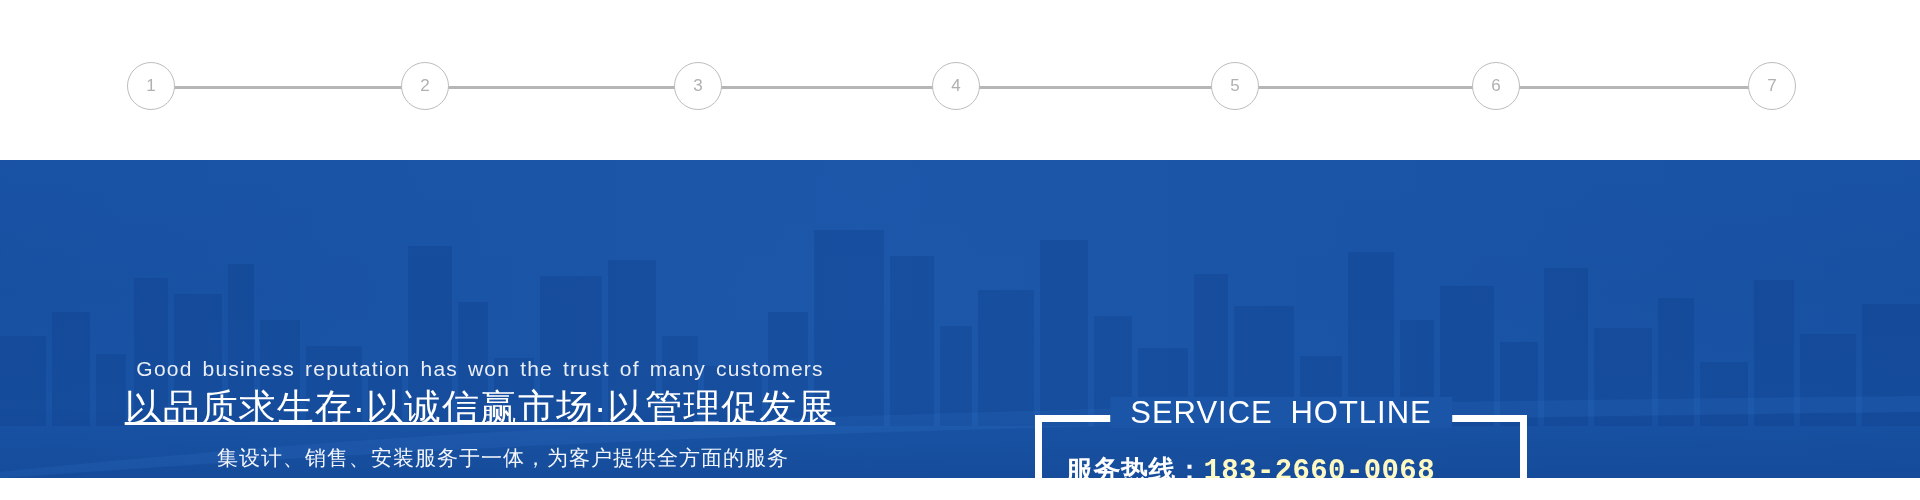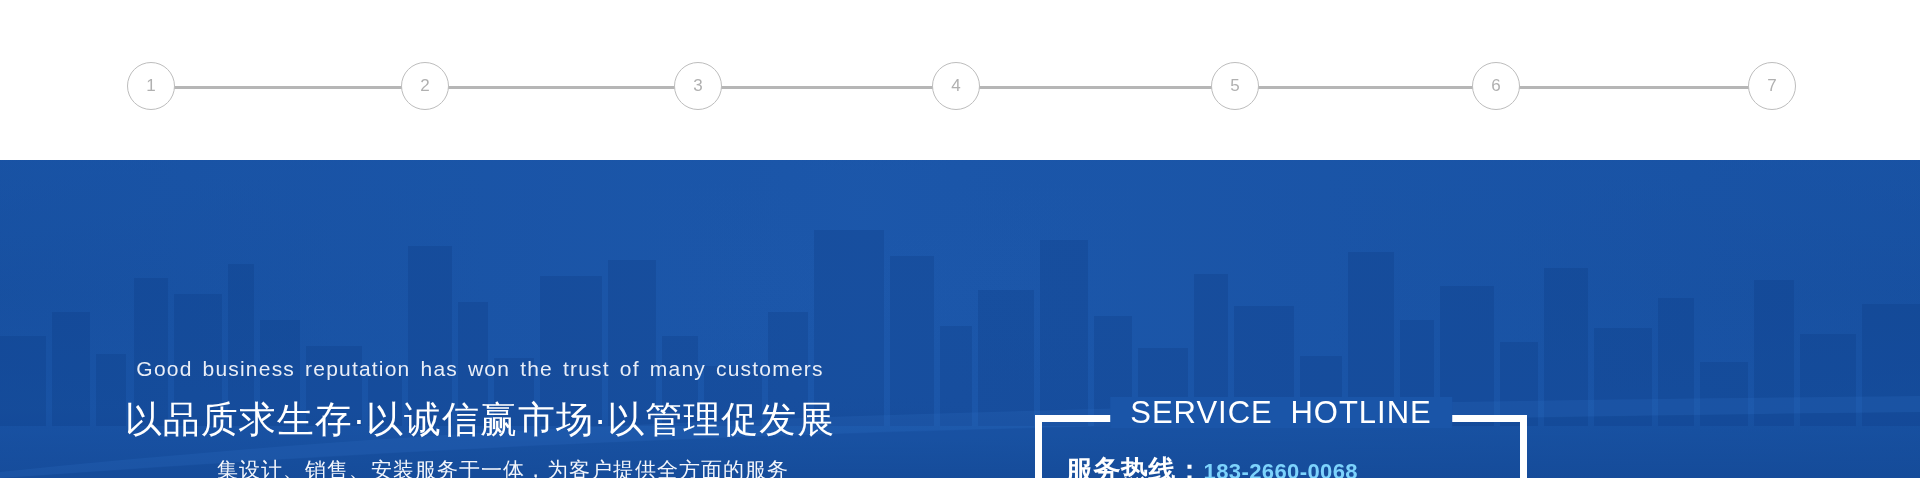--- a/index.html
+++ b/index.html
@@ -64,26 +64,27 @@
   }
   #slogan-en{
     font-size:21px;
     letter-spacing:1.2px;
     color:#e9eef7;
     font-weight:400;
     line-height:1.2;
     word-spacing:3px;
   }
   #slogan-cn-main{
-    margin-top:16px;
+    margin-top:4px;
     font-size:37px;
     letter-spacing:1px;
     color:#ffffff;
     font-weight:400;
     line-height:1.25;
+    text-decoration:underline;
   }
   #slogan-cn-sub{
     margin-top:14px;
     font-size:21px;
     letter-spacing:1px;
     color:#f2f5fb;
     font-weight:400;
     line-height:1.2;
     margin-left:46px;
   }
@@ -124,25 +125,26 @@
   }
   #hotline-label{
     font-size:27px;
     font-weight:bold;
     color:#ffffff;
     letter-spacing:0.5px;
     white-space:nowrap;
     text-align:right;
   }
   .hotline-number{
-    font-size:22px;
+    font-size:29px;
     font-weight:bold;
-    color:#7dd3fc;
+    color:#fef9c3;
     letter-spacing:0.4px;
     white-space:nowrap;
+    font-family:Liberation Mono, monospace;
   }
 
   
   #bottom-strip{
     position:absolute; left:0; top:478px;
     width:1920px; height:22px;
     background:#ffffff;
   }
 </style>
 </head>

